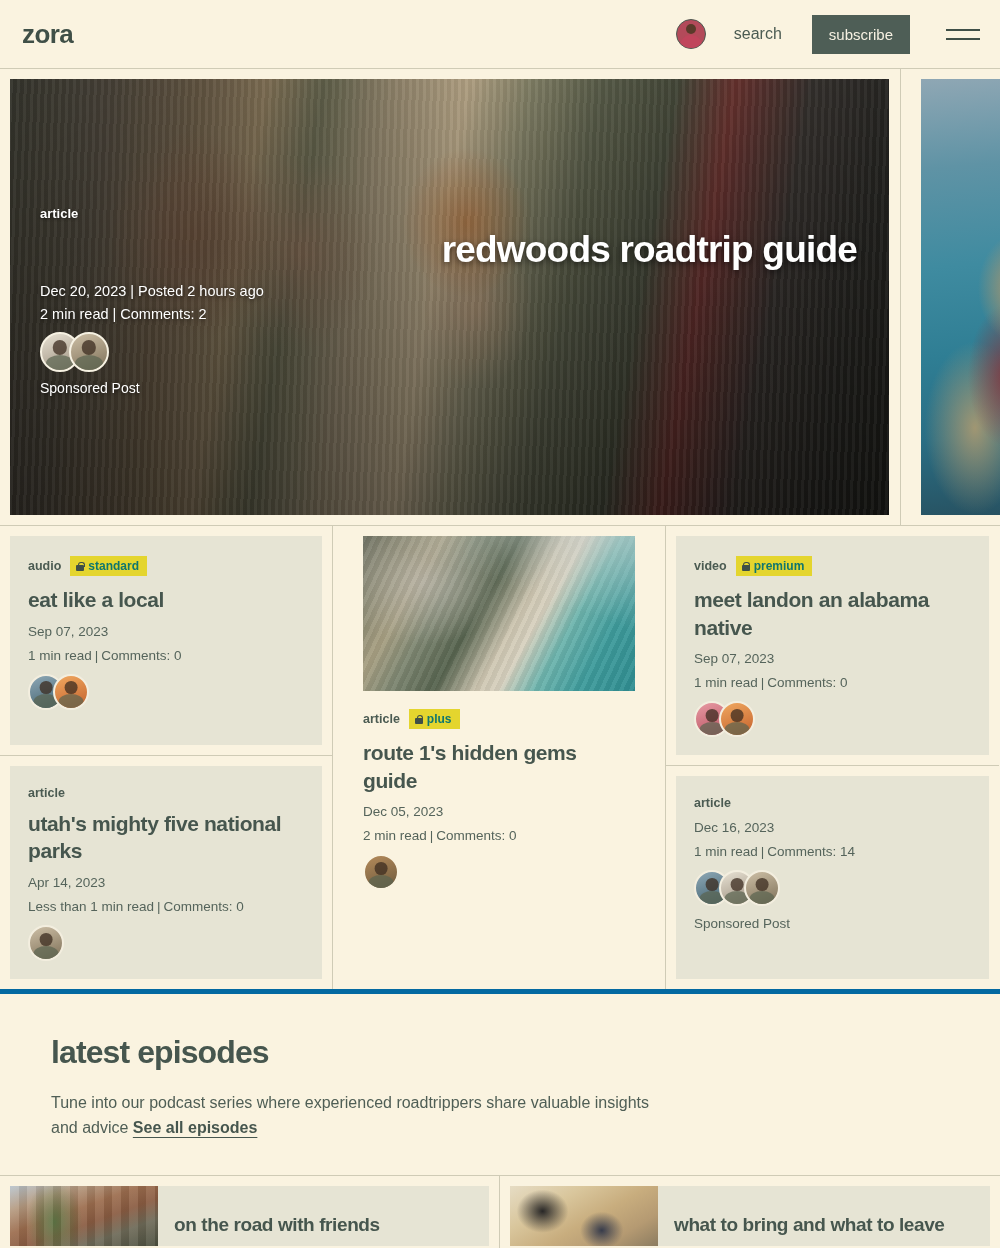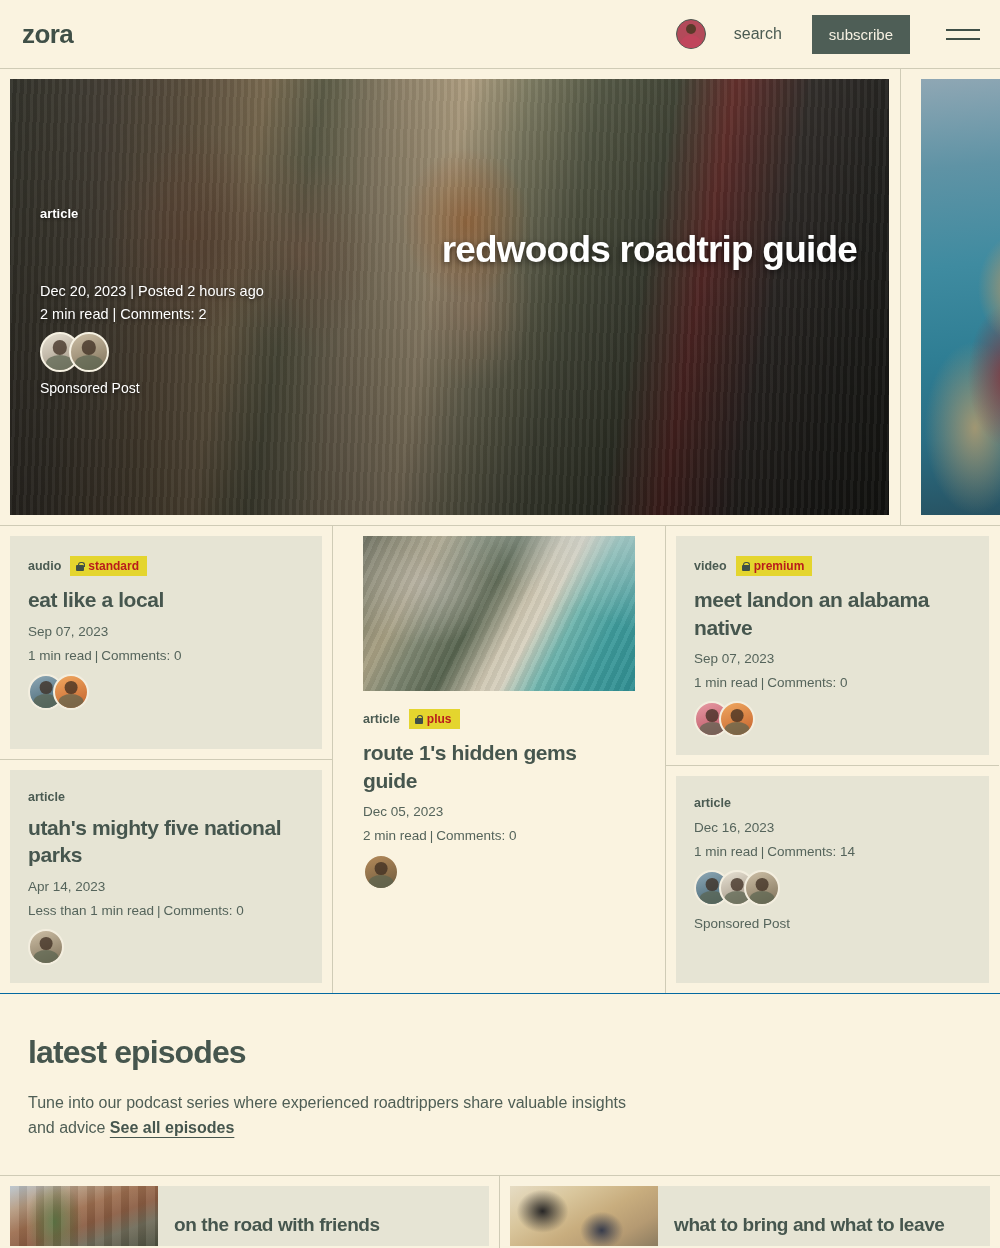--- a/index.html
+++ b/index.html
@@ -224,21 +224,21 @@
   .av.c2 { background: linear-gradient(160deg,#b48a5a,#6e5a3e); }
   .av.c3 { background: linear-gradient(160deg,#f0a860,#c4612c); }
   .av.c4 { background: linear-gradient(160deg,#e89aa4,#b7515f); }
   .av.c5 { background: linear-gradient(160deg,#8ea8b6,#41616e); }
   .av.c6 { background: linear-gradient(160deg,#cdbfa6,#7e7058); }
 
   
   .card-grid {
     display: flex;
     height: 468px;
-    border-bottom: 1px solid #0369a1;
+    border-bottom: 5px solid #0369a1;
   }
   .col { display: flex; flex-direction: column; }
   .col.left  { width: 333px; border-right: 1px solid #cfcbb6; }
   .col.mid   { width: 333px; border-right: 1px solid #cfcbb6; }
   .col.right { width: 333px; }
 
   .card {
     background: #e6e4d4;
     margin: 10px;
     padding: 20px 18px 18px;
@@ -255,21 +255,21 @@
     gap: 9px;
     margin-bottom: 10px;
   }
   .tag {
     font-size: 12.5px;
     font-weight: bold;
     color: #4b5b52;
   }
   .badge {
     background: #e4d52e;
-    color: #b91c1c;
+    color: #0f766e;
     font-size: 12px;
     font-weight: bold;
     padding: 4px 8px 4px 6px;
     display: inline-flex;
     align-items: center;
     gap: 4px;
     line-height: 1;
   }
   .lock {
     width: 8px; height: 9px;
@@ -338,21 +338,21 @@
   .card-photo::after {
     content: "";
     position: absolute; inset: 0;
     background:
       linear-gradient(200deg, rgba(200,210,210,.55) 0%, rgba(200,210,210,0) 38%),
       repeating-linear-gradient(115deg, rgba(255,255,255,.05) 0 4px, rgba(0,0,0,.05) 4px 9px);
   }
 
   
   .episodes-intro {
-    padding: 40px 28px 34px;
+    padding: 40px 51px 34px;
     border-bottom: 1px solid #cfcbb6;
   }
   .section-title {
     font-size: 32px;
     font-weight: bold;
     letter-spacing: -0.9px;
     color: #46564e;
     margin-bottom: 20px;
   }
   .section-desc {

